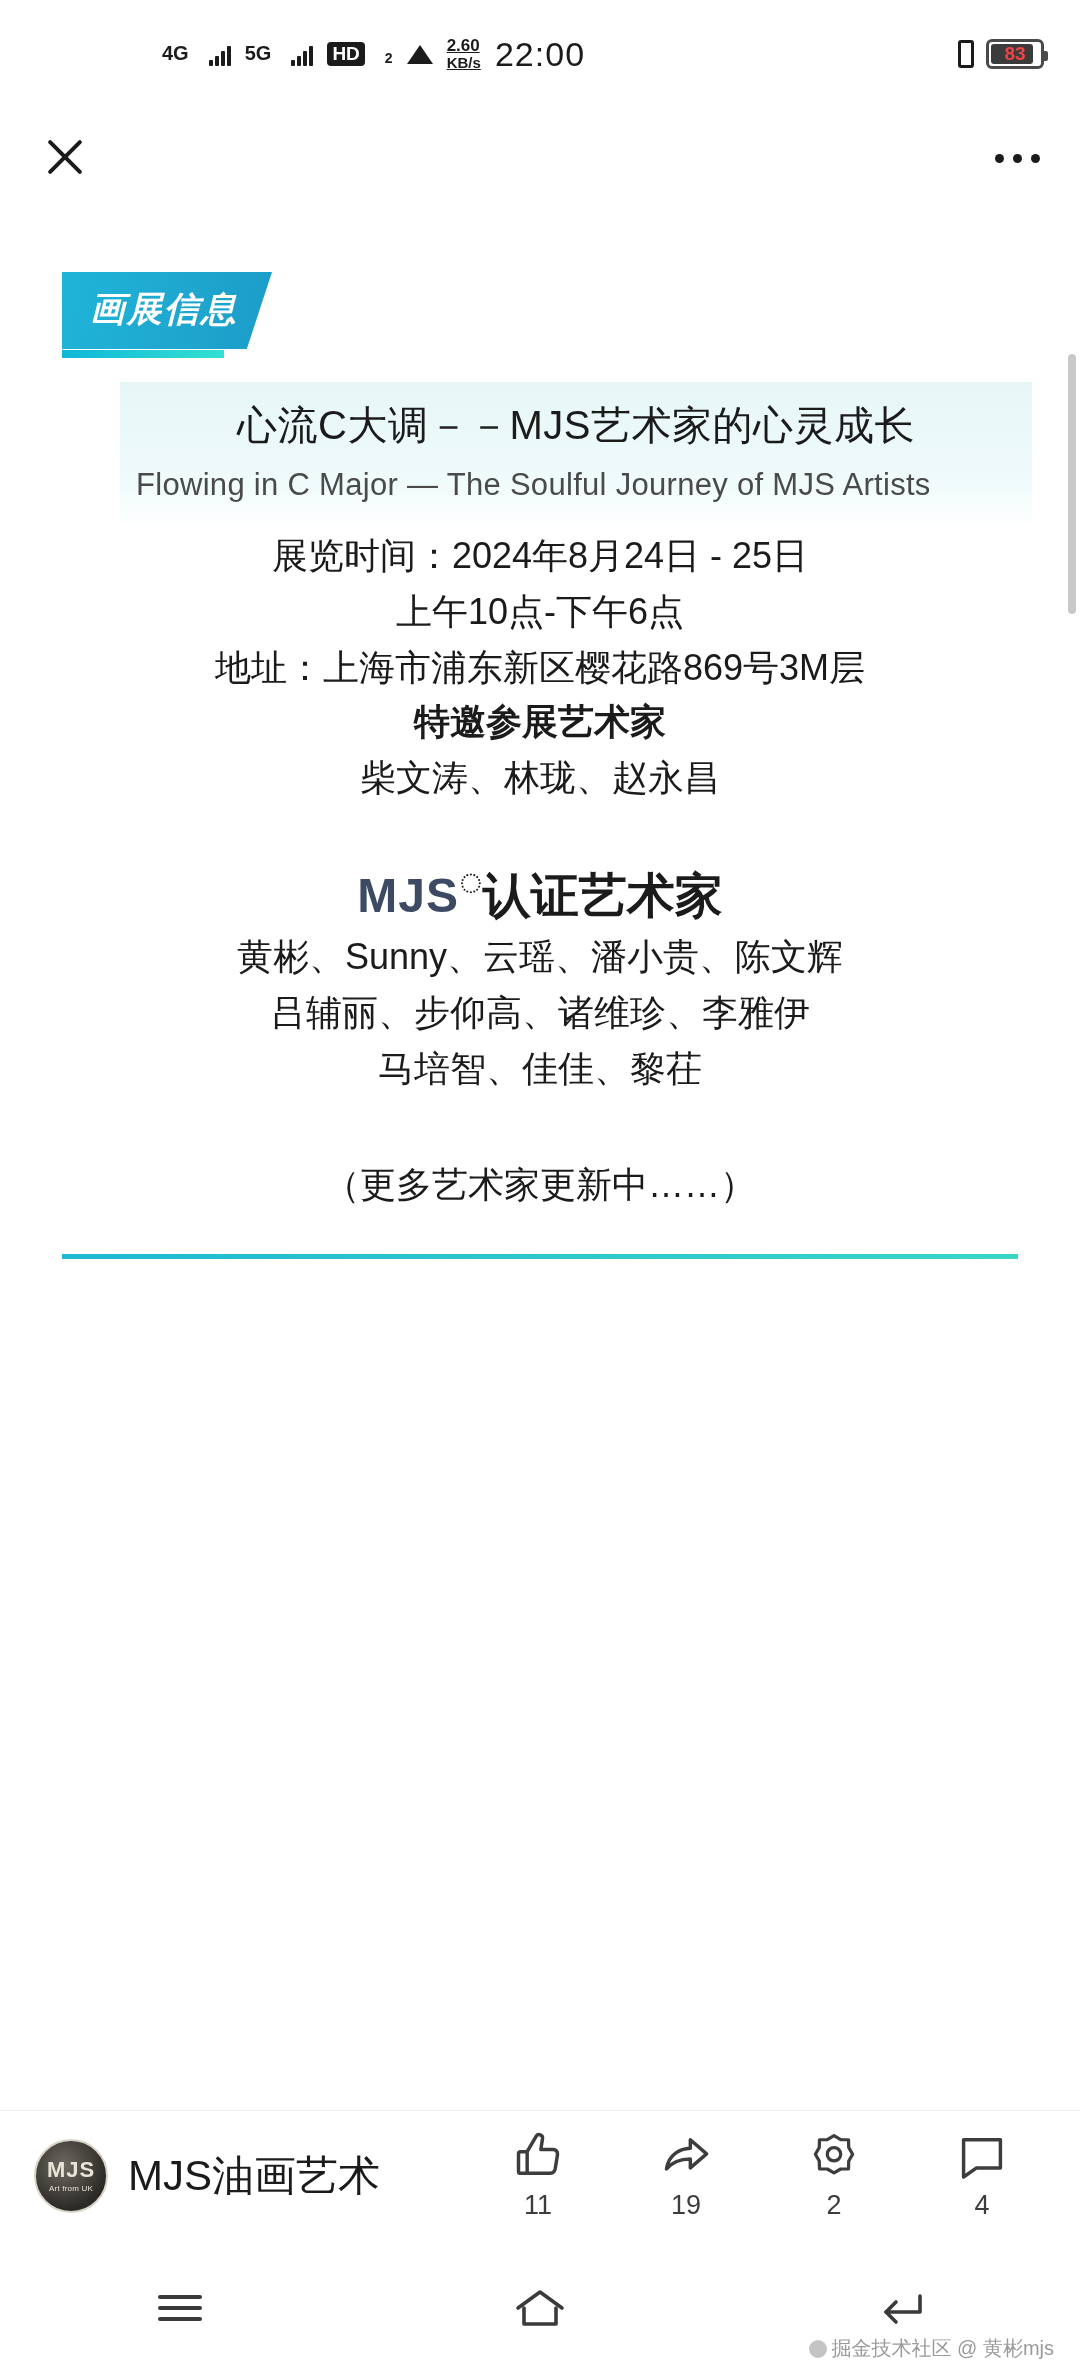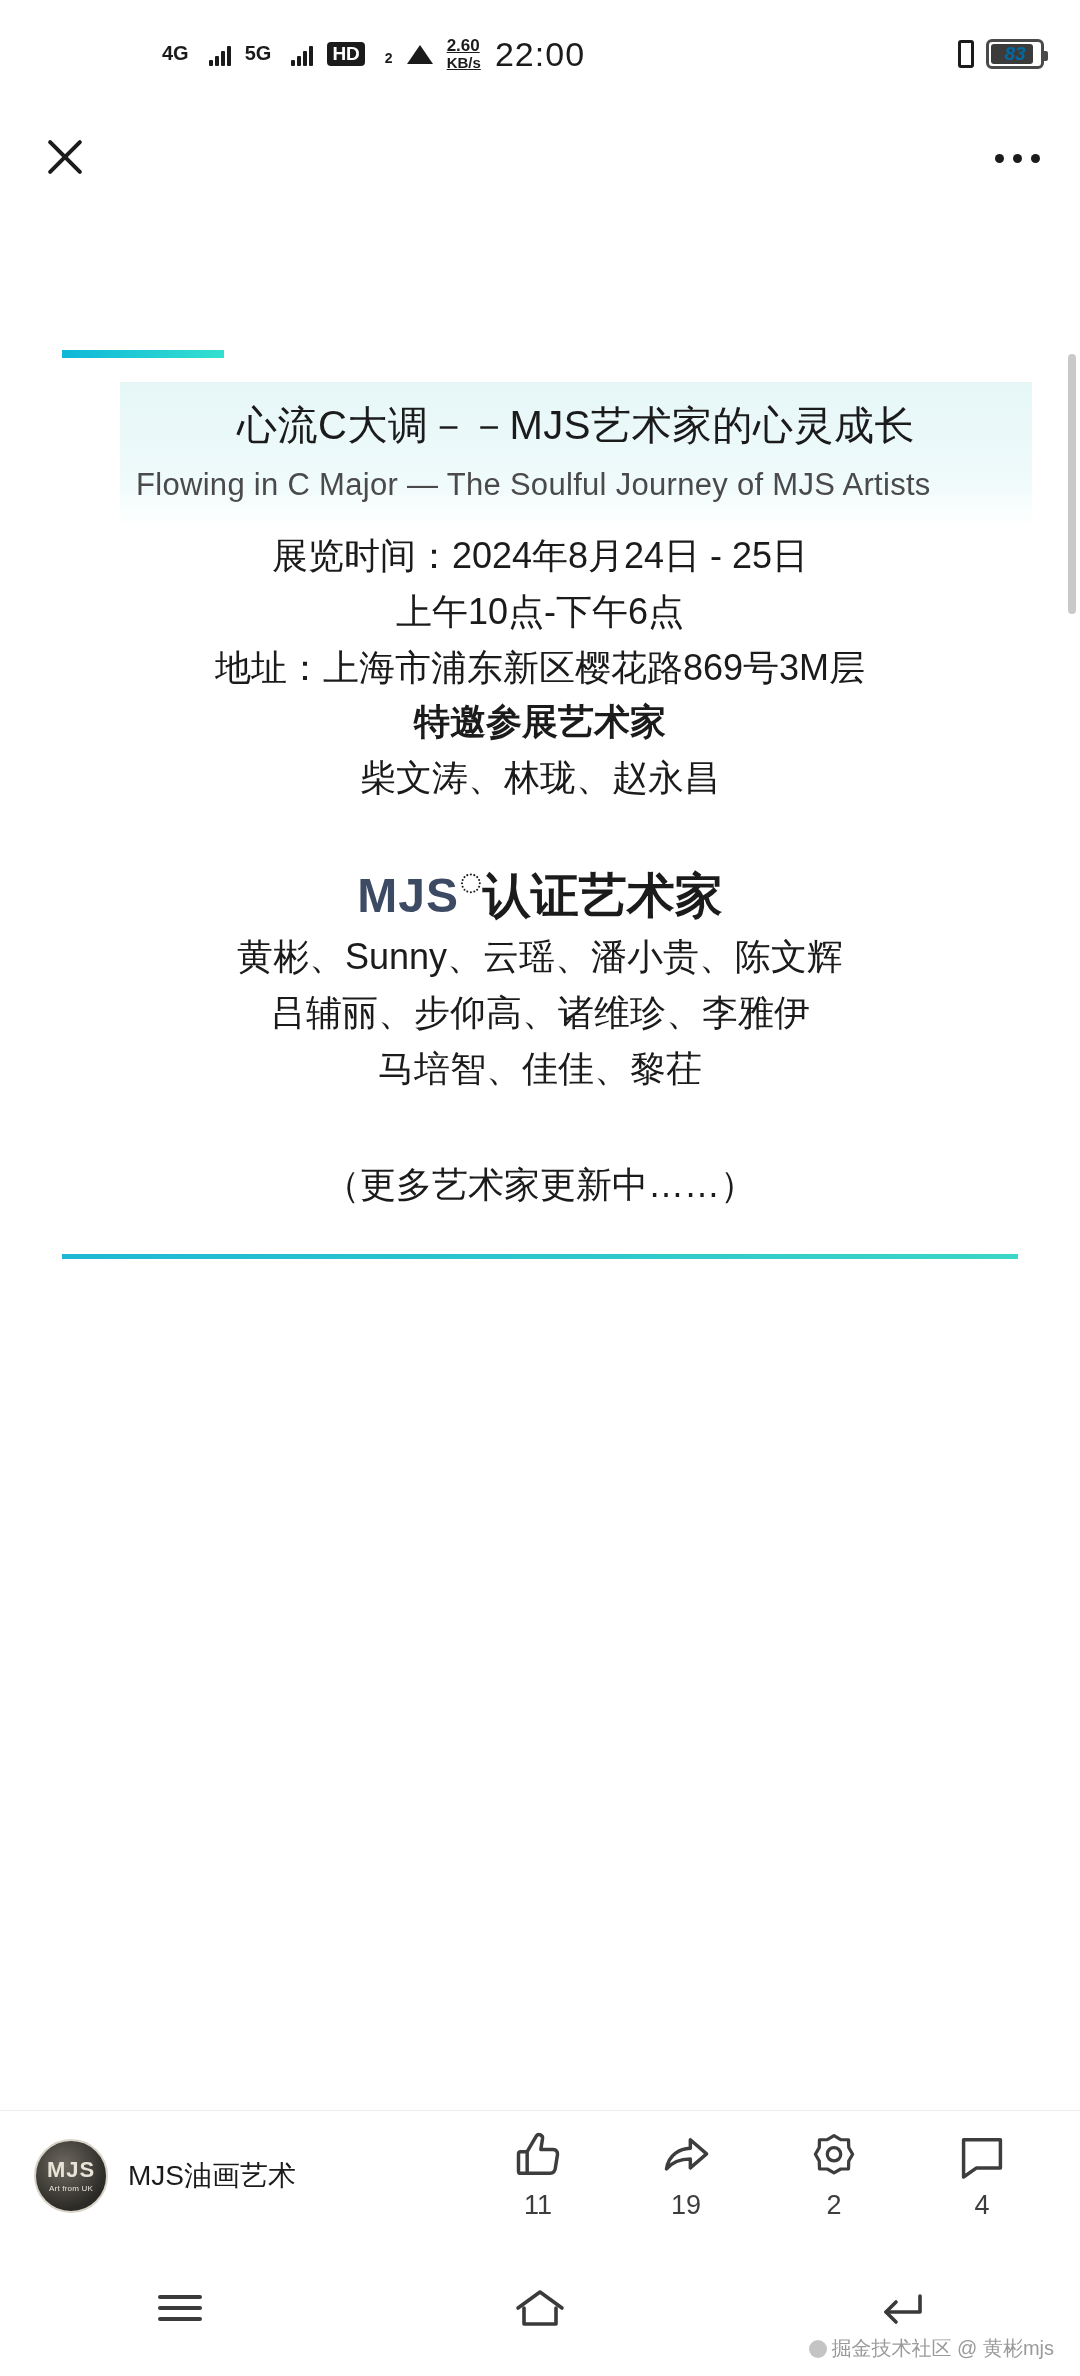--- a/index.html
+++ b/index.html
@@ -109,24 +109,23 @@
   .battery .fill {
     position: absolute;
     left: 2px; top: 2px; bottom: 2px;
     width: 80%;
     background: #3b3b3b;
     border-radius: 3px;
   }
   .battery .num {
     position: relative;
     font-size: 19px;
-    color: #0369a1;
+    color: #ef4444;
     font-weight: 600;
     z-index: 2;
-    font-style: italic;
   }
 
   
   .topnav {
     height: 96px;
     position: relative;
     background: #ffffff;
   }
   .close-btn {
     position: absolute;
@@ -279,21 +278,21 @@
     color: #e8e4d8;
     display: flex;
     flex-direction: column;
     align-items: center;
     justify-content: center;
     border: 2px solid #d8d4c8;
   }
   .avatar .a1 { font-size: 22px; font-weight: 700; letter-spacing: 1px; line-height: 1; }
   .avatar .a2 { font-size: 8px; margin-top: 3px; letter-spacing: 0.2px; }
   .account-name {
-    font-size: 28px;
+    font-size: 42px;
     color: #1b1b1b;
   }
   .actions {
     display: flex;
     align-items: flex-start;
     gap: 56px;
     padding-right: 18px;
   }
   .action {
     width: 92px;
@@ -397,20 +396,21 @@
         <i></i>
         <i></i>
         <i></i>
       </div>
   </div>
 
   <div class="article">
     <div class="scroll-ind"></div>
 
     <div class="ribbon-wrap">
+      <div class="ribbon">画展信息</div>
       <div class="ribbon-bar"></div>
     </div>
 
     <div class="title-block">
       <div class="title-cn">心流C大调－－MJS艺术家的心灵成长</div>
       <div class="title-en">Flowing in C Major — The Soulful Journey of MJS Artists</div>
     </div>
 
     <div class="info-line">展览时间：2024年8月24日 - 25日</div>
     <div class="info-line">上午10点-下午6点</div>

